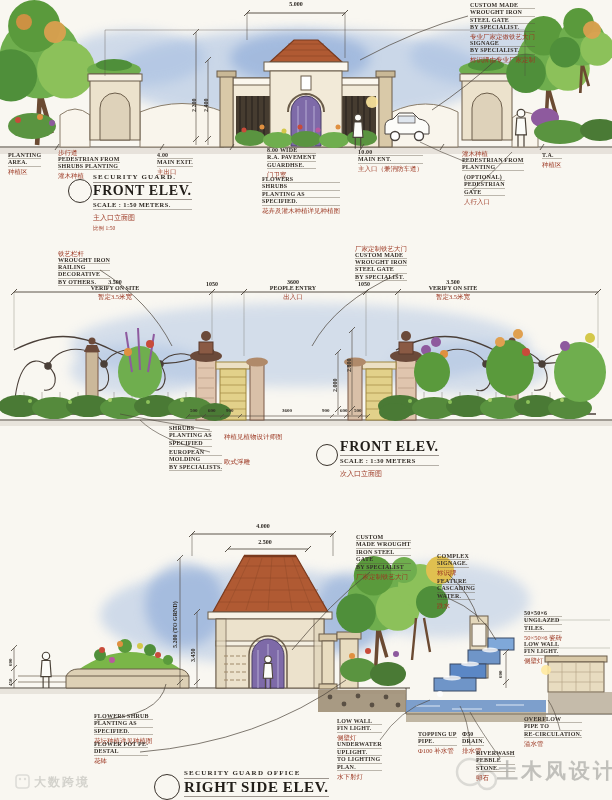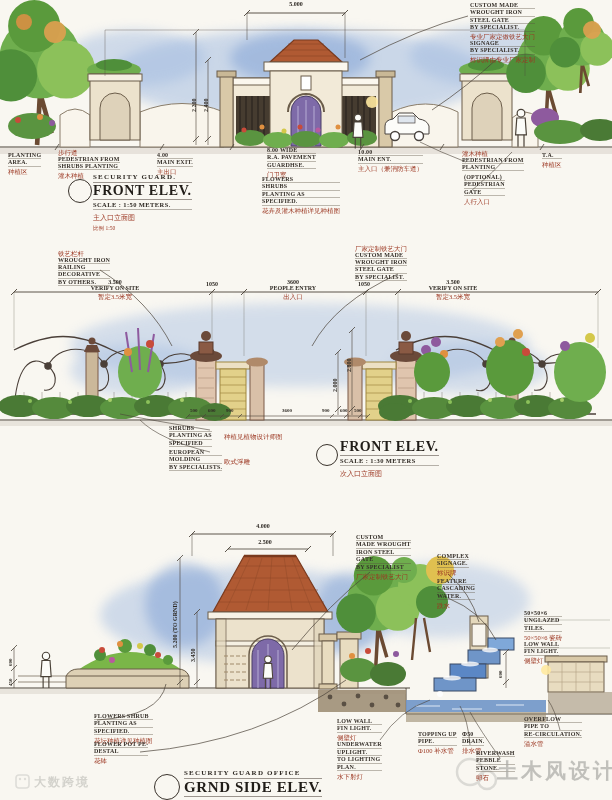--- a/index.html
+++ b/index.html
@@ -636,20 +636,20 @@
 <div class="dim c" style="left:240px;top:539px;width:50px">2.500</div>
 <div class="dim rot" style="left:172px;top:648px">5.200 (TO GRND)</div>
 <div class="dim rot" style="left:190px;top:662px">3.450</div>
 <div class="dim rot sm" style="left:8px;top:666px">600</div>
 <div class="dim rot sm" style="left:8px;top:686px">450</div>
 <div class="dim rot sm" style="left:498px;top:678px">600</div>
 
 <div class="tcirc" style="left:154px;top:774px;width:24px;height:24px"></div>
 <div class="title" style="left:184px;top:769px">
   <span class="t-sm">SECURITY GUARD  OFFICE</span>
-  <span class="t-big xl">GRND SIDE ELEV.</span>
+  <span class="t-big xl">RIGHT SIDE ELEV.</span>
   <span class="t-scale">SCALE = 1:50 METERS</span>
 </div>
 
 <div class="wm" id="wm-left">大数跨境</div>
 <div class="wm" id="wm-right">土木风设计</div>
 
 </div>
 
 </body></html>

